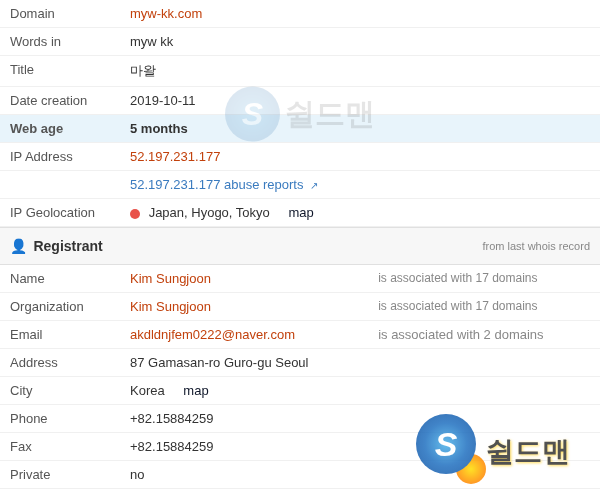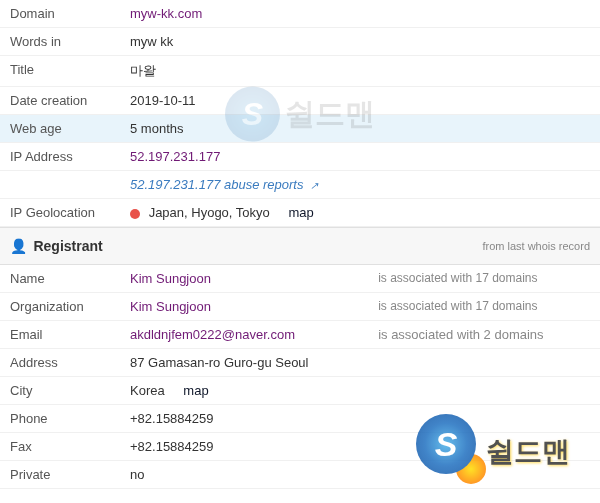--- a/index.html
+++ b/index.html
@@ -24,24 +24,25 @@
 
     .info-table tr td:first-child {
       color: #555;
       font-weight: normal;
       width: 120px;
       white-space: nowrap;
     }
 
     .info-table tr.highlight td {
       background: #e8f4fb;
+      font-weight: bold;
     }
 
     .link {
-      color: #701a75;
+      color: #c2410c;
       text-decoration: none;
     }
 
     .red-dot {
       display: inline-block;
       width: 10px;
       height: 10px;
       background: #e8524a;
       border-radius: 50%;
       margin-right: 5px;
@@ -189,21 +190,20 @@
 
     .map-link {
       color: #0f172a;
       text-decoration: none;
       margin-left: 15px;
     }
 
     .abuse-link {
       color: #3a7bbf;
       text-decoration: none;
-      font-style: italic;
     }
 
     .external-icon {
       font-size: 10px;
       margin-left: 3px;
     }
 
     .registrant-section {
       position: relative;
     }

